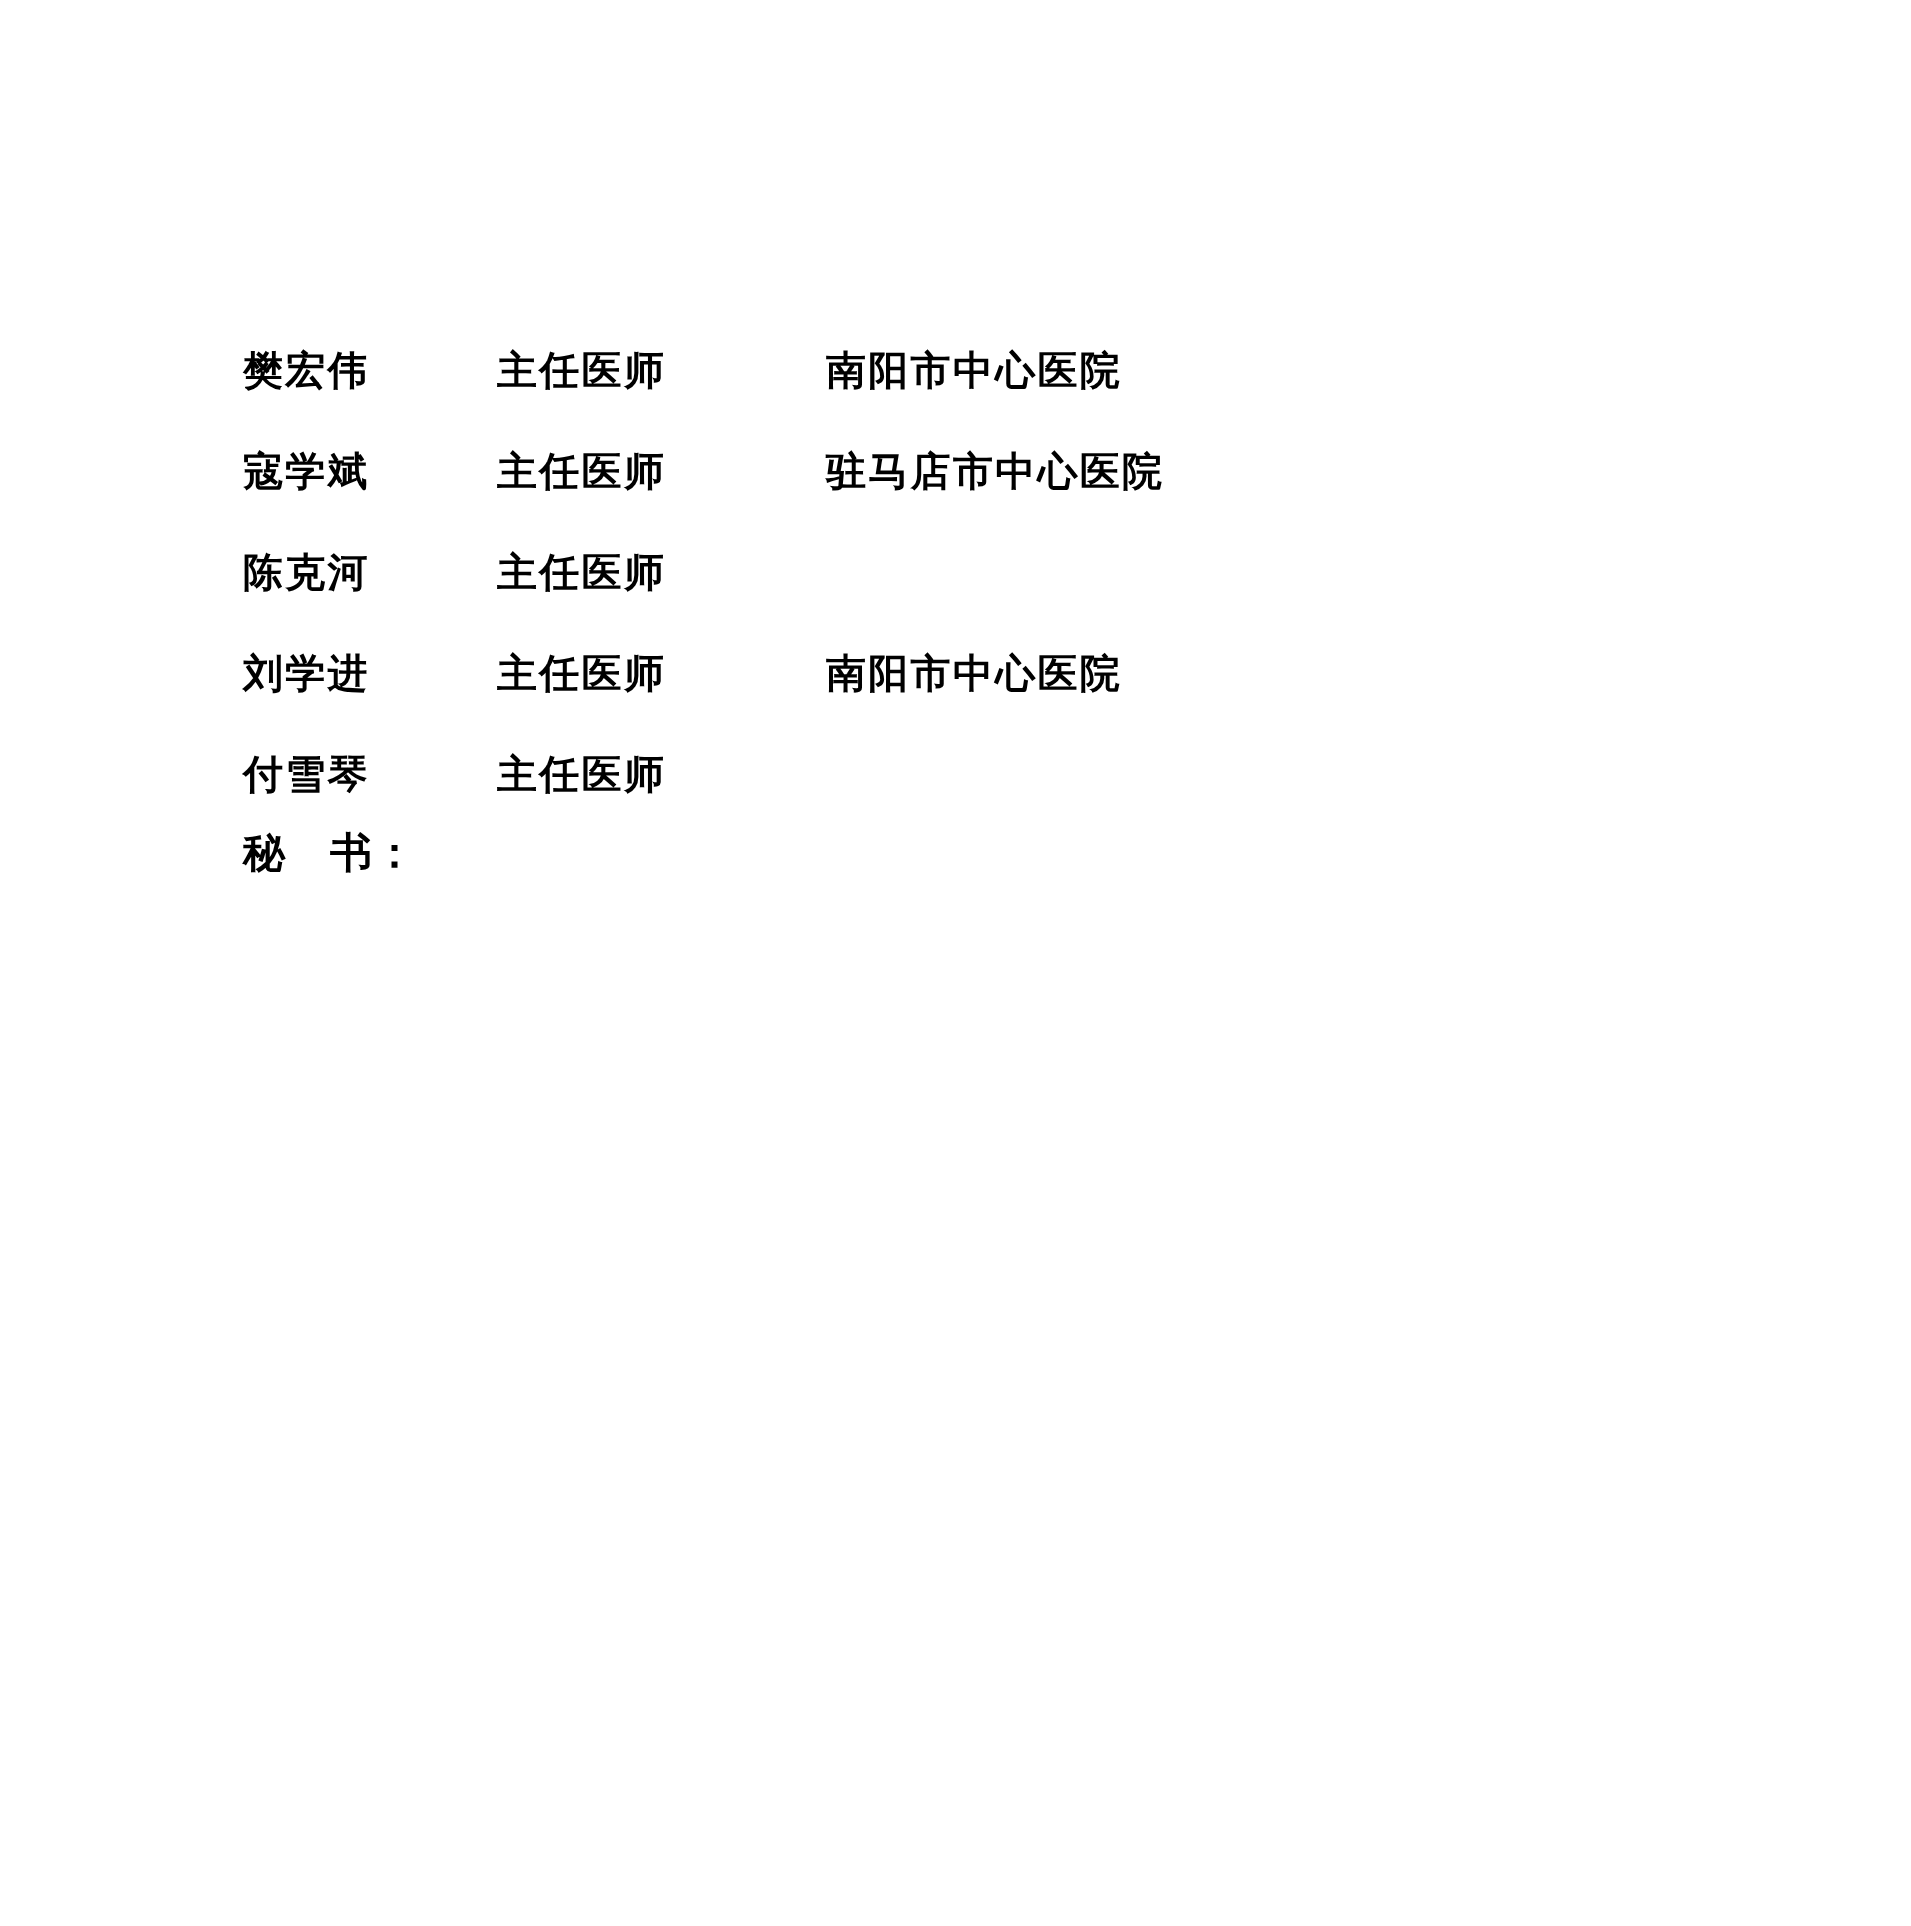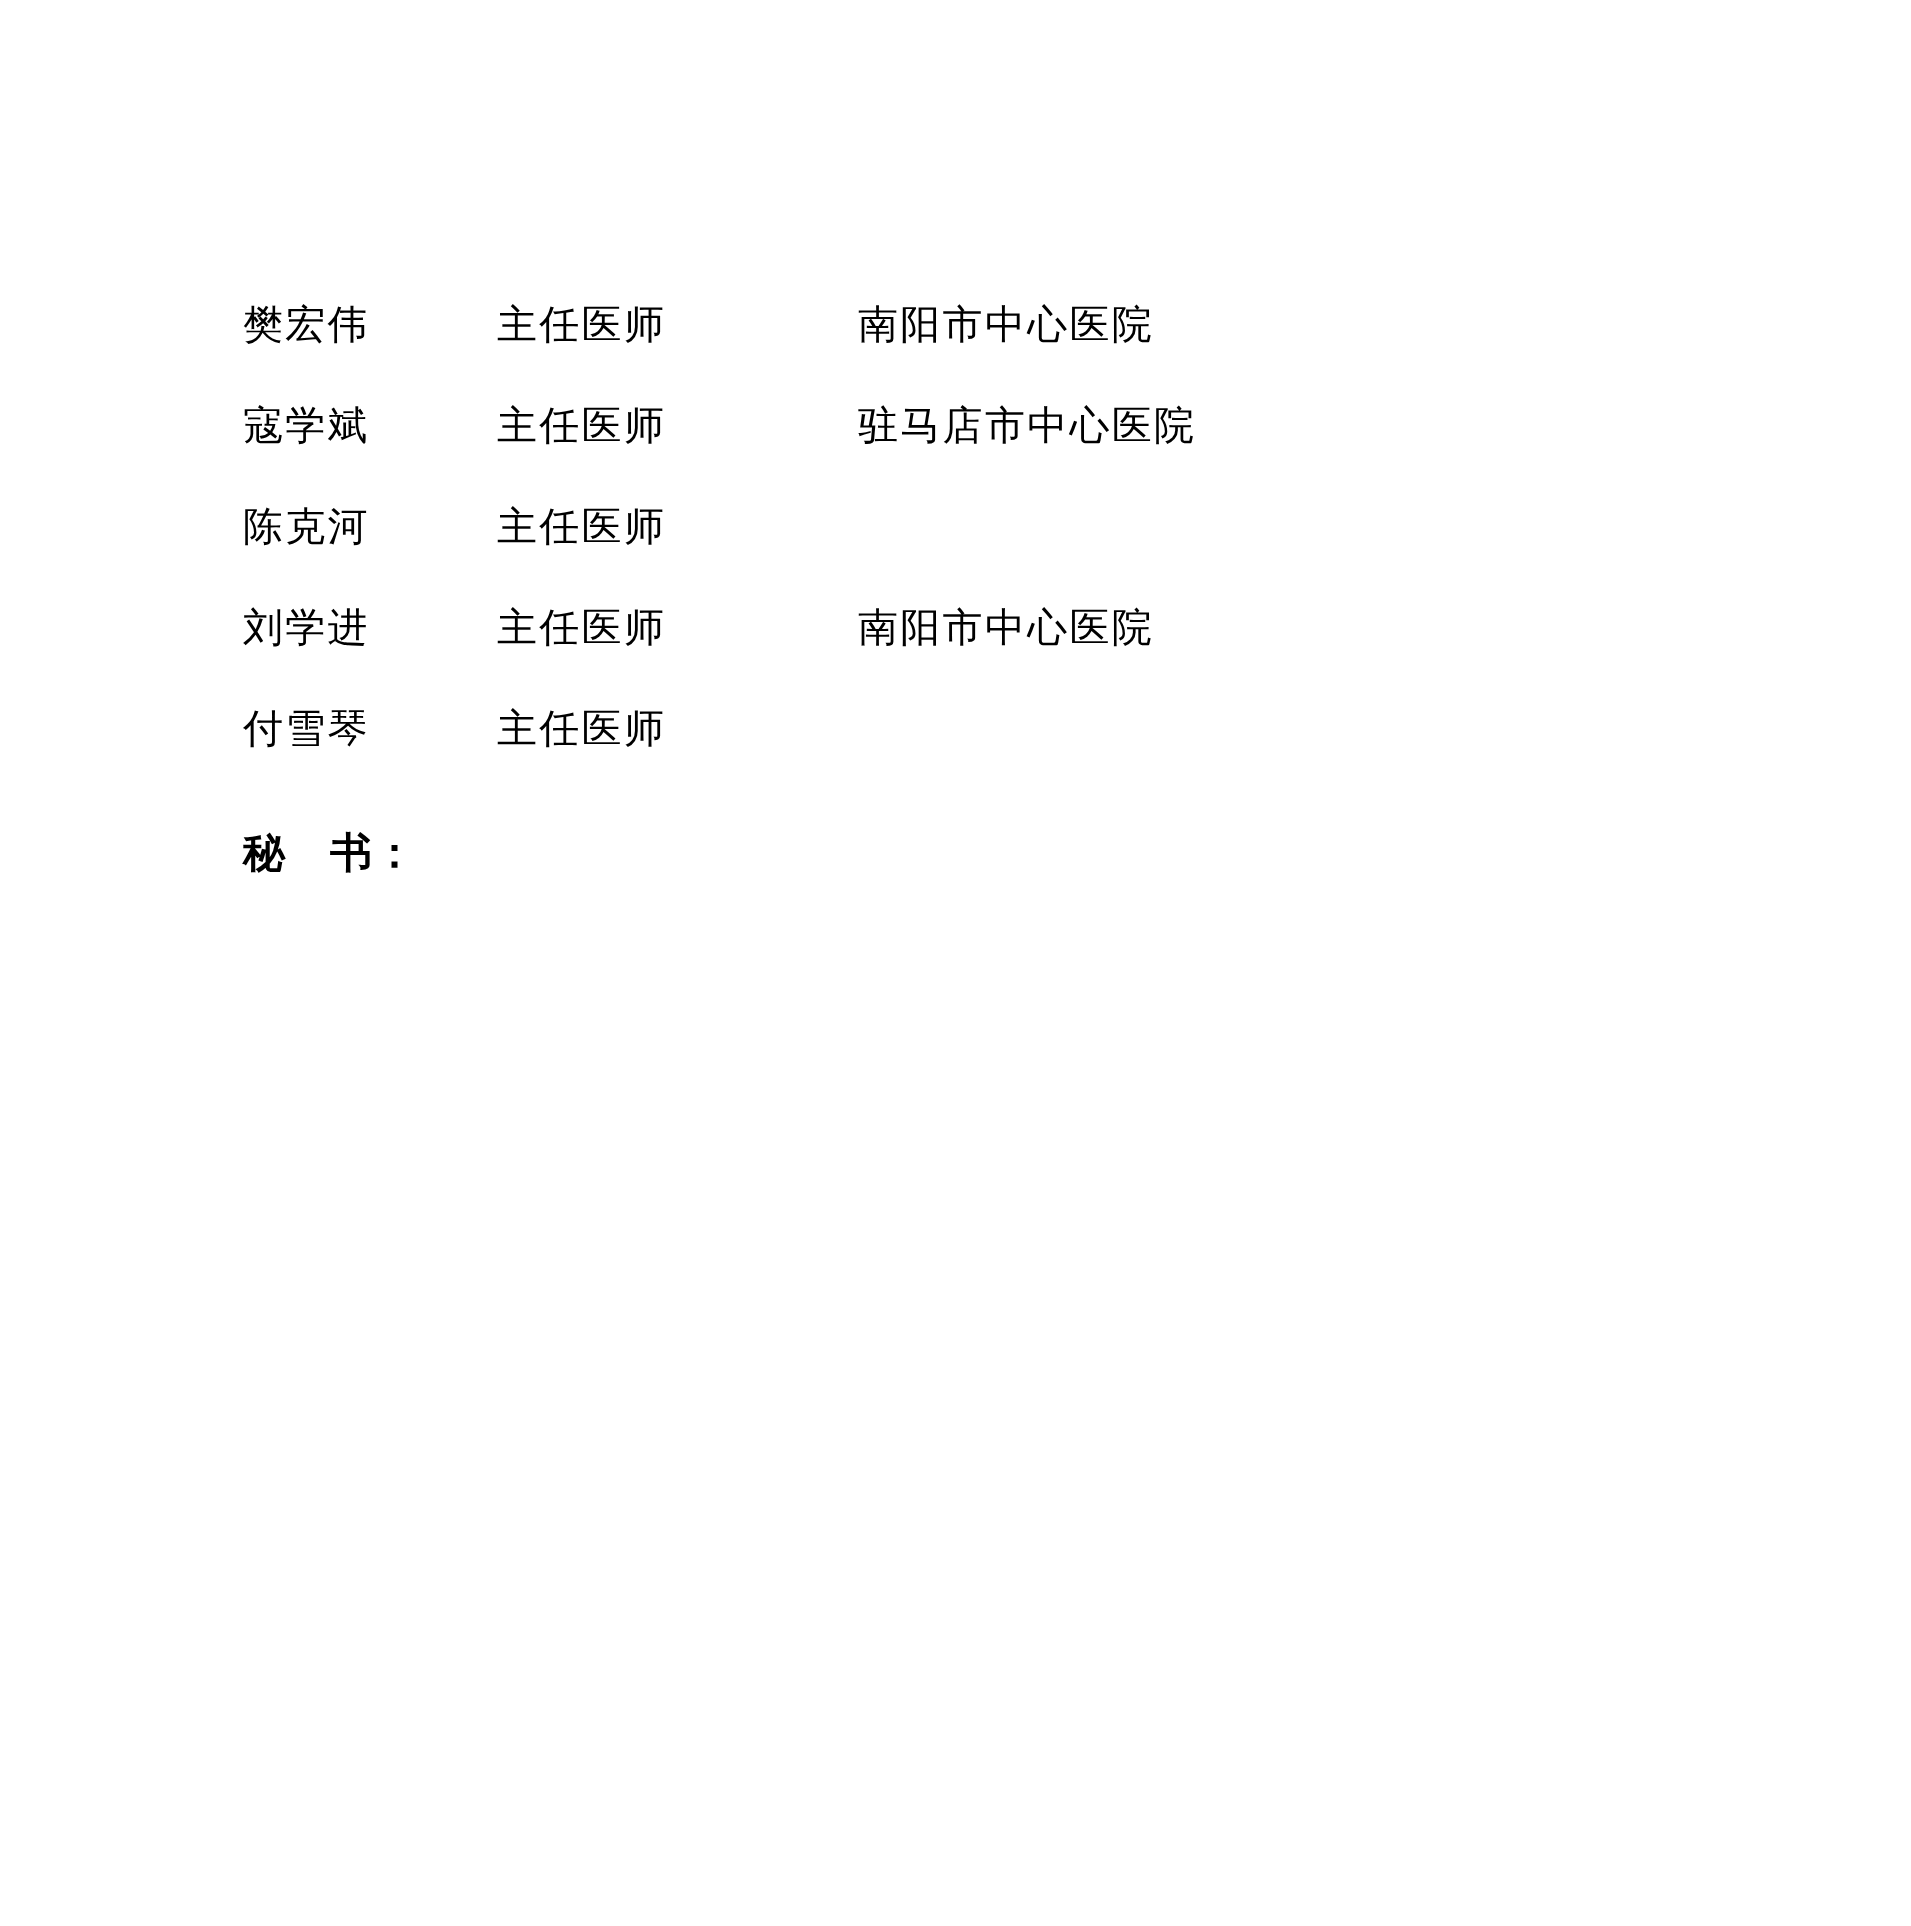--- a/index.html
+++ b/index.html
@@ -21,29 +21,30 @@
   .content {
     position: absolute;
     left: 243px;
     top: 297px;
     right: 116px;
   }
 
   .member-row {
     height: 101px;
     display: flex;
-    align-items: flex-start;
+    align-items: flex-end;
     font-size: 40px;
     letter-spacing: 2.3px;
     white-space: nowrap;
+    font-weight: bold;
   }
 
   .col-name  { width: 254px; flex: 0 0 254px; }
   .col-title { width: 329px; flex: 0 0 329px; }
-  .col-org   { flex: 1 1 auto; margin-left: 32px; }
+  .col-org   { flex: 1 1 auto; }
 
   .section-heading {
     height: 101px;
     display: flex;
     align-items: center;
     font-family: Liberation Mono, monospace;
     font-weight: bold;
     font-size: 42px;
     letter-spacing: 1.5px;
     white-space: nowrap;

